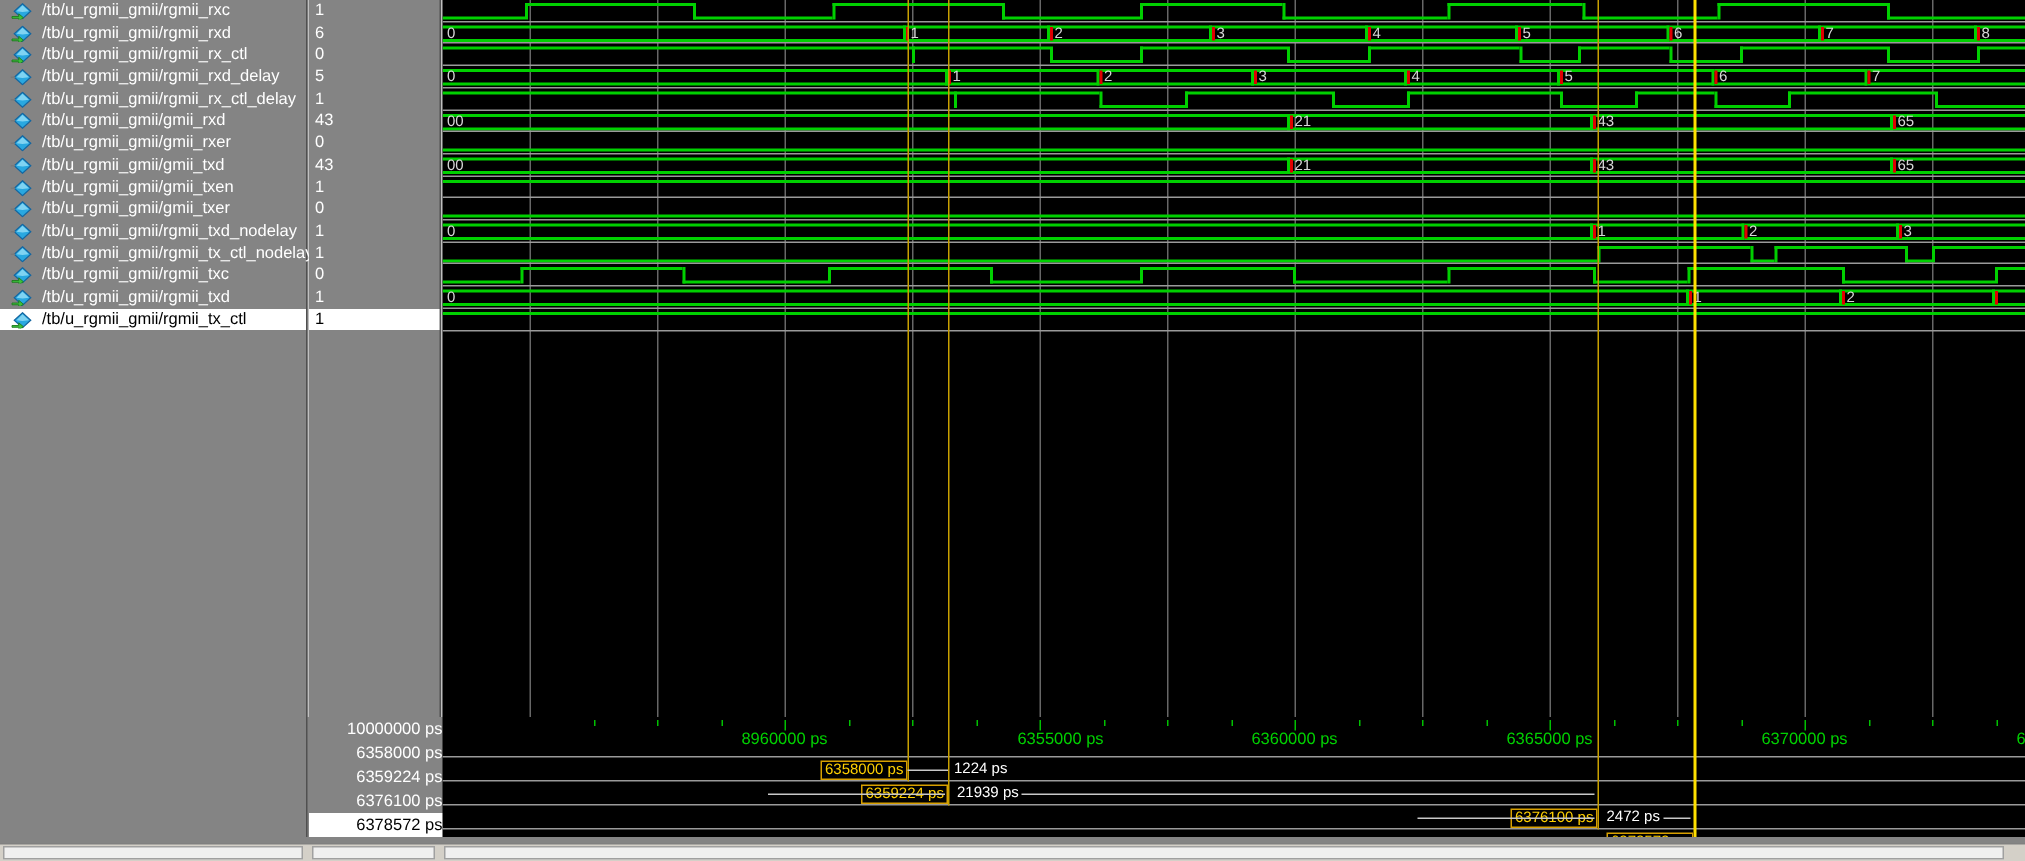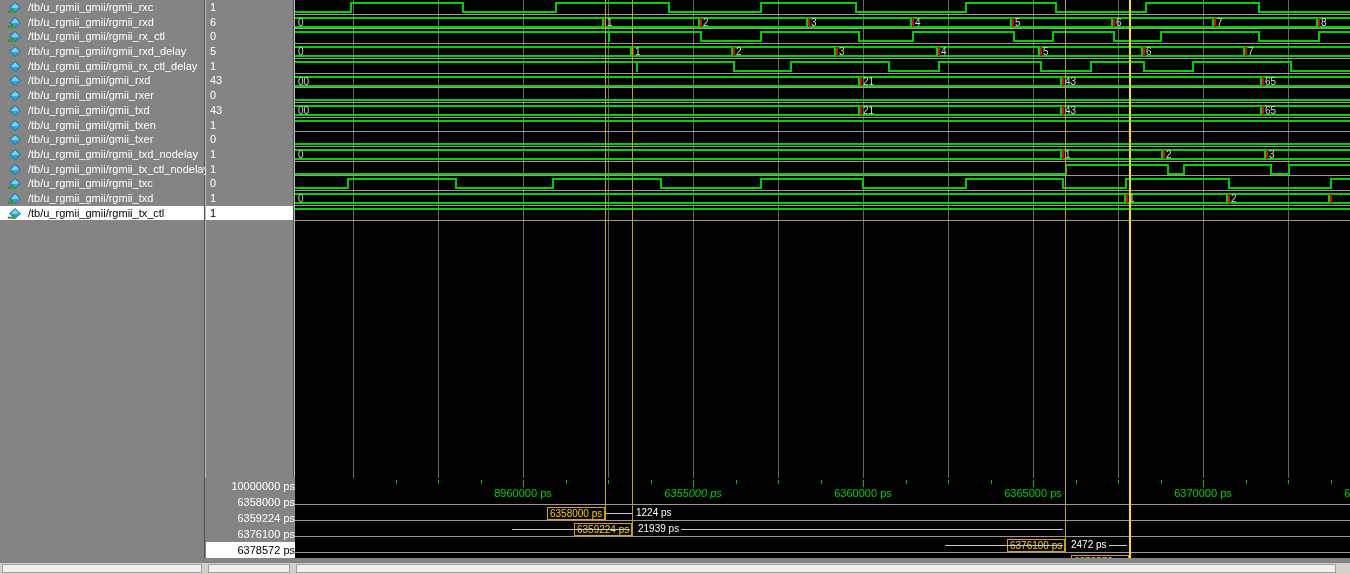--- a/index.html
+++ b/index.html
@@ -529,21 +529,21 @@
           <div class="tick" style="left: 738px; height: 7px;"></div>
           <div class="tick" style="left: 780.5px; height: 4px;"></div>
           <div class="tick" style="left: 823px; height: 4px;"></div>
           <div class="tick" style="left: 865.5px; height: 4px;"></div>
           <div class="tick" style="left: 908px; height: 7px;"></div>
           <div class="tick" style="left: 950.5px; height: 4px;"></div>
           <div class="tick" style="left: 993px; height: 4px;"></div>
           <div class="tick" style="left: 1035.5px; height: 4px;"></div>
         </div>
         <div class="tlabel" style="left: 228px;">8960000 ps</div>
-        <div class="tlabel" style="left: 398px; font-style: italic;">6355000 ps</div>
+        <div class="tlabel" style="left: 412px;">6355000 ps</div>
         <div class="tlabel" style="left: 568px;">6360000 ps</div>
         <div class="tlabel" style="left: 738px;">6365000 ps</div>
         <div class="tlabel" style="left: 908px;">6370000 ps</div>
         <div class="tlabel" style="left: 1078px;">6375000 ps</div>
         <div class="dline" style="left: 0px; top: 26px; width: 1055px; background: rgb(154, 154, 154);"></div>
         <div class="crow" style="top: 27px;"></div>
         <div class="dline" style="left: 0px; top: 42px; width: 1055px; background: rgb(154, 154, 154);"></div>
         <div class="crow" style="top: 43px;"></div>
         <div class="dline" style="left: 0px; top: 58px; width: 1055px; background: rgb(154, 154, 154);"></div>
         <div class="crow" style="top: 59px;"></div>

